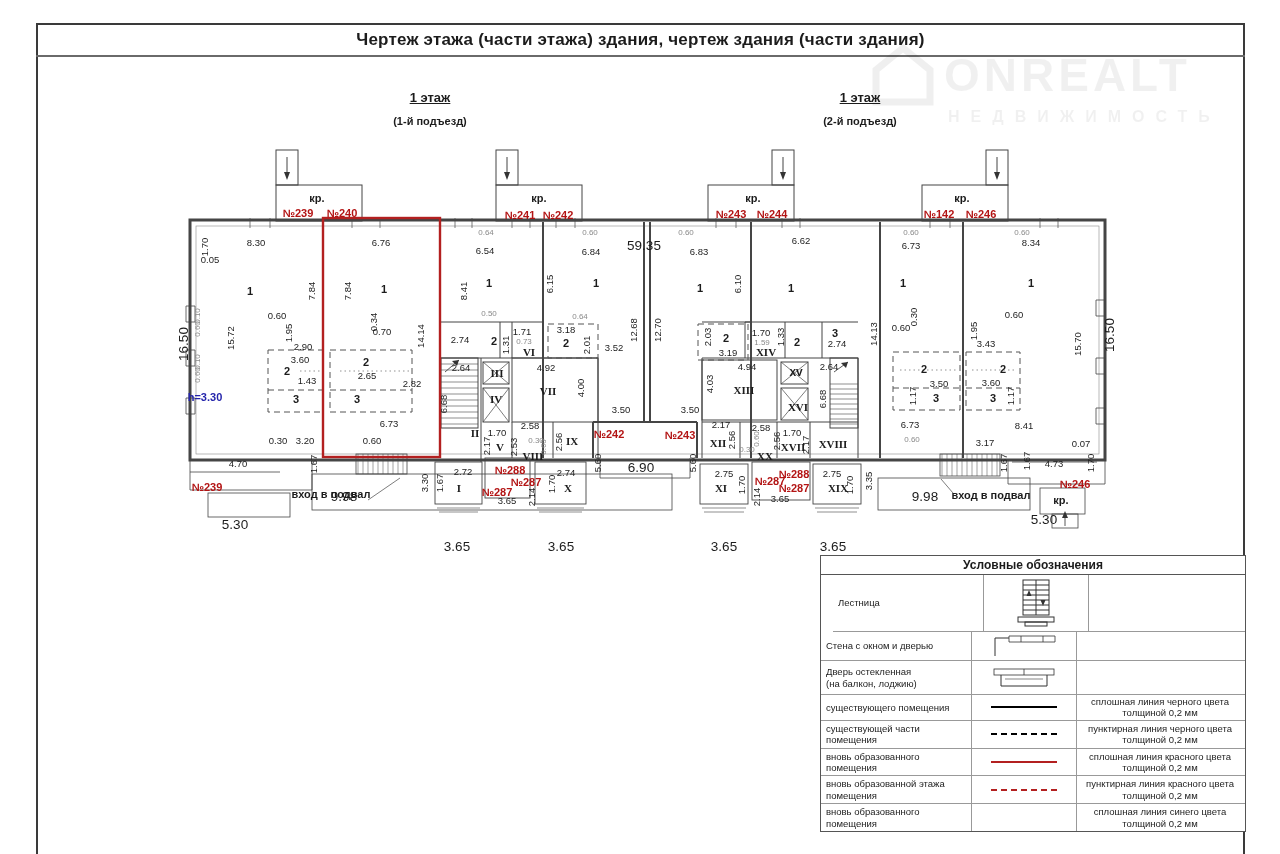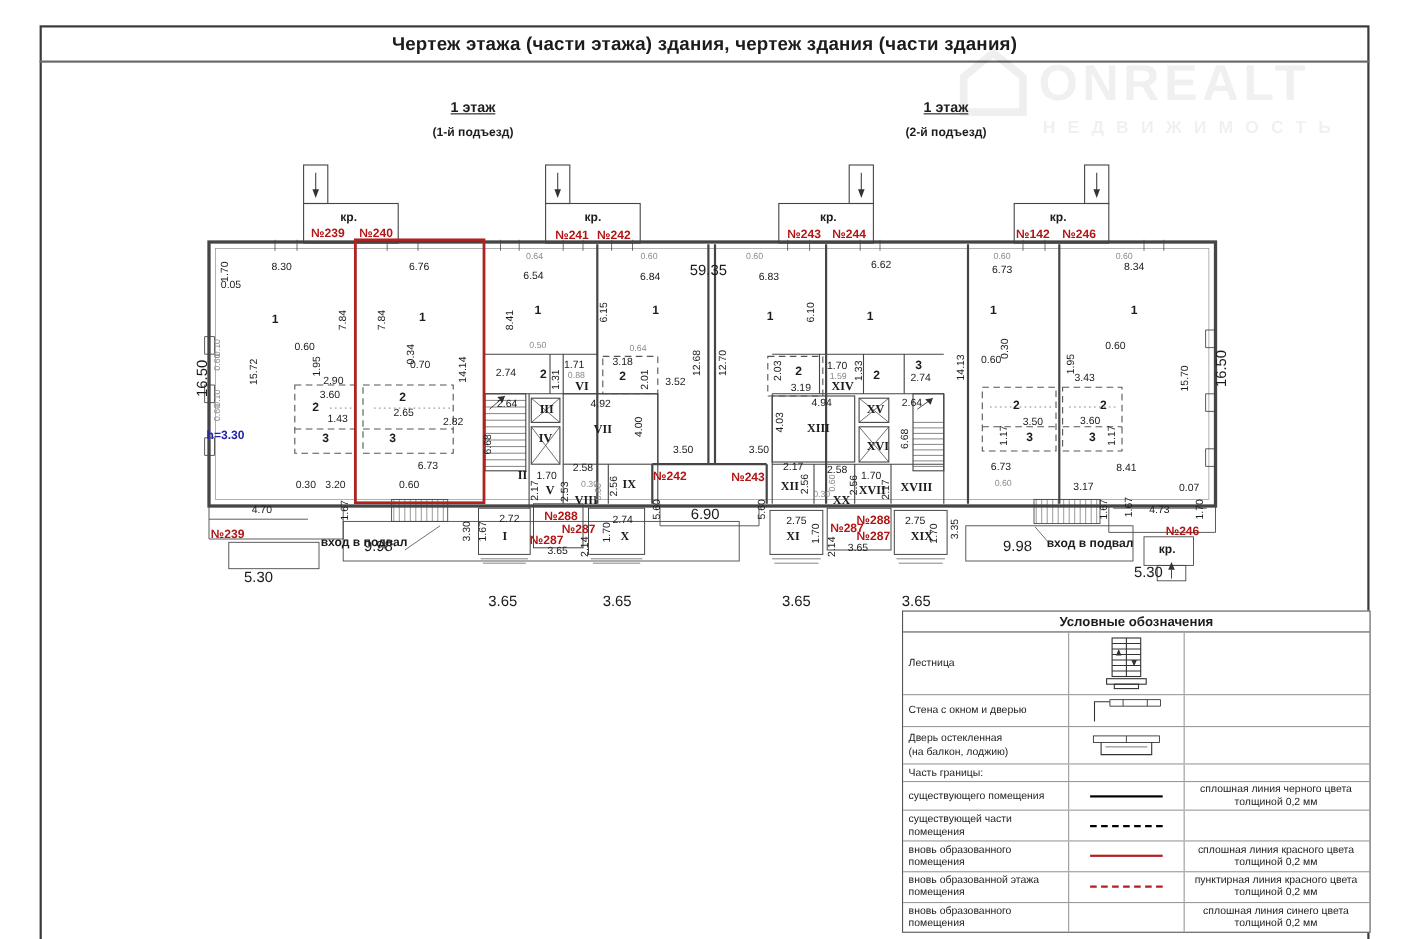--- a/index.html
+++ b/index.html
@@ -232,21 +232,21 @@
       <span class="pl dv" style="left: 421px; top: 336px;">14.14</span>
       <span class="pl ds" style="left: 486px; top: 233px;">0.64</span>
       <span class="pl d" style="left: 485px; top: 251px;">6.54</span>
       <span class="pl dv" style="left: 464px; top: 291px;">8.41</span>
       <span class="pl r" style="left: 489px; top: 283px;">1</span>
       <span class="pl ds" style="left: 489px; top: 314px;">0.50</span>
       <span class="pl d" style="left: 460px; top: 340px;">2.74</span>
       <span class="pl r" style="left: 494px; top: 341px;">2</span>
       <span class="pl d" style="left: 522px; top: 332px;">1.71</span>
       <span class="pl dv" style="left: 506px; top: 345px;">1.31</span>
-      <span class="pl ds" style="left: 524px; top: 342px;">0.88</span>
+      <span class="pl ds" style="left: 524px; top: 342px;">0.73</span>
       <span class="pl rm" style="left: 529px; top: 352px;">VI</span>
       <span class="pl d" style="left: 461px; top: 368px;">2.64</span>
       <span class="pl rm" style="left: 497px; top: 373px;">III</span>
       <span class="pl rm" style="left: 496px; top: 399px;">IV</span>
       <span class="pl dv" style="left: 444px; top: 404px;">6.68</span>
       <span class="pl rm" style="left: 475px; top: 433px; text-align: right;">II</span>
       <span class="pl d" style="left: 497px; top: 433px;">1.70</span>
       <span class="pl dv" style="left: 487px; top: 446px;">2.17</span>
       <span class="pl rm" style="left: 500px; top: 447px;">V</span>
       <span class="pl d" style="left: 530px; top: 426px;">2.58</span>
@@ -321,21 +321,21 @@
       <span class="pl d" style="left: 801px; top: 241px;">6.62</span>
       <span class="pl r" style="left: 791px; top: 288px;">1</span>
       <span class="pl d" style="left: 761px; top: 333px;">1.70</span>
       <span class="pl ds" style="left: 762px; top: 343px;">1.59</span>
       <span class="pl rm" style="left: 766px; top: 352px;">XIV</span>
       <span class="pl dv" style="left: 781px; top: 337px;">1.33</span>
       <span class="pl r" style="left: 797px; top: 342px;">2</span>
       <span class="pl r" style="left: 835px; top: 333px;">3</span>
       <span class="pl d" style="left: 837px; top: 344px;">2.74</span>
       <span class="pl dv" style="left: 874px; top: 334px;">14.13</span>
-      <span class="pl rm" style="left: 796px; top: 373px;">XV</span>
+      <span class="pl rm" style="left: 796px; top: 373px; font-family: Liberation Mono, monospace;">XV</span>
       <span class="pl d" style="left: 829px; top: 367px;">2.64</span>
       <span class="pl rm" style="left: 798px; top: 407px;">XVI</span>
       <span class="pl dv" style="left: 823px; top: 399px;">6.68</span>
       <span class="pl rm" style="left: 793px; top: 447px;">XVII</span>
       <span class="pl d" style="left: 792px; top: 433px;">1.70</span>
       <span class="pl dv" style="left: 806px; top: 445px;">2.17</span>
       <span class="pl rm" style="left: 833px; top: 444px;">XVIII</span>
       <span class="pl d" style="left: 832px; top: 474px;">2.75</span>
       <span class="pl dv" style="left: 850px; top: 485px;">1.70</span>
       <span class="pl rm" style="left: 838px; top: 488px;">XIX</span>
@@ -375,21 +375,21 @@
       <span class="pl lb" style="left: 1061px; top: 500px;">кр.</span>
       <span class="pl dv" style="left: 1078px; top: 344px;">15.70</span>
       <span class="pl bv" style="left: 1110px; top: 335px;">16.50</span>
       <span class="pl lb" style="left: 331px; top: 494px;">вход в подвал</span>
       <span class="pl lb" style="left: 991px; top: 495px;">вход в подвал</span>
     </div>
 
   <div class="legend">
     <div class="l-title">Условные обозначения</div>
     <div id="legend-rows">
-        <div class="lrow" style="min-height: 56px;">
+        <div class="lrow" style="min-height: 56px; margin-left: 12px;">
           <div class="lc lab">Лестница</div>
           <div class="lc sym">
             <svg width="40" height="50" viewBox="0 0 40 50">
               <g fill="none" stroke="#333" stroke-width="1">
                 <rect x="7" y="2" width="26" height="35"></rect>
                 <path d="M7,7 H33 M7,12 H33 M7,17 H33 M7,22 H33 M7,27 H33 M7,32 H33 M20,2 V37"></path>
                 <rect x="2" y="39" width="36" height="5"></rect>
                 <rect x="9" y="44" width="22" height="4"></rect>
               </g>
               <path d="M13,12 l-2.5,6 h5 z M27,28 l-2.5,-6 h5 z" fill="#333"></path>
@@ -417,37 +417,33 @@
               <g fill="none" stroke="#333">
                 <rect x="1" y="1" width="60" height="6" stroke-width="0.8"></rect>
                 <path d="M31,1 V7" stroke-width="0.8"></path>
                 <path d="M8,7 V18 H54 V7"></path>
                 <path d="M12,11 H50" stroke-width="0.6"></path>
               </g>
             </svg>
           </div>
           <div class="lc desc"></div>
         </div>
-        <div class="lrow" style="min-height: 15px;">
-          <div class="lc lab">Часть границы:</div>
-          <div class="lc sym"></div>
-          <div class="lc desc"></div>
-        </div>
         <div class="lrow" style="min-height: 21px;">
           <div class="lc lab">существующего помещения</div>
           <div class="lc sym">
             <span class="sw solid-black"></span>
           </div>
           <div class="lc desc">сплошная линия черного цвета толщиной 0,2 мм</div>
         </div>
         <div class="lrow" style="min-height: 21px;">
           <div class="lc lab">существующей части помещения</div>
           <div class="lc sym">
             <span class="sw dashed-black"></span>
           </div>
+          <div class="lc desc">пунктирная линия черного цвета толщиной 0,2 мм</div>
         </div>
         <div class="lrow" style="min-height: 21px;">
           <div class="lc lab">вновь образованного помещения</div>
           <div class="lc sym">
             <span class="sw solid-red"></span>
           </div>
           <div class="lc desc">сплошная линия красного цвета толщиной 0,2 мм</div>
         </div>
         <div class="lrow" style="min-height: 22px;">
           <div class="lc lab">вновь образованной этажа

